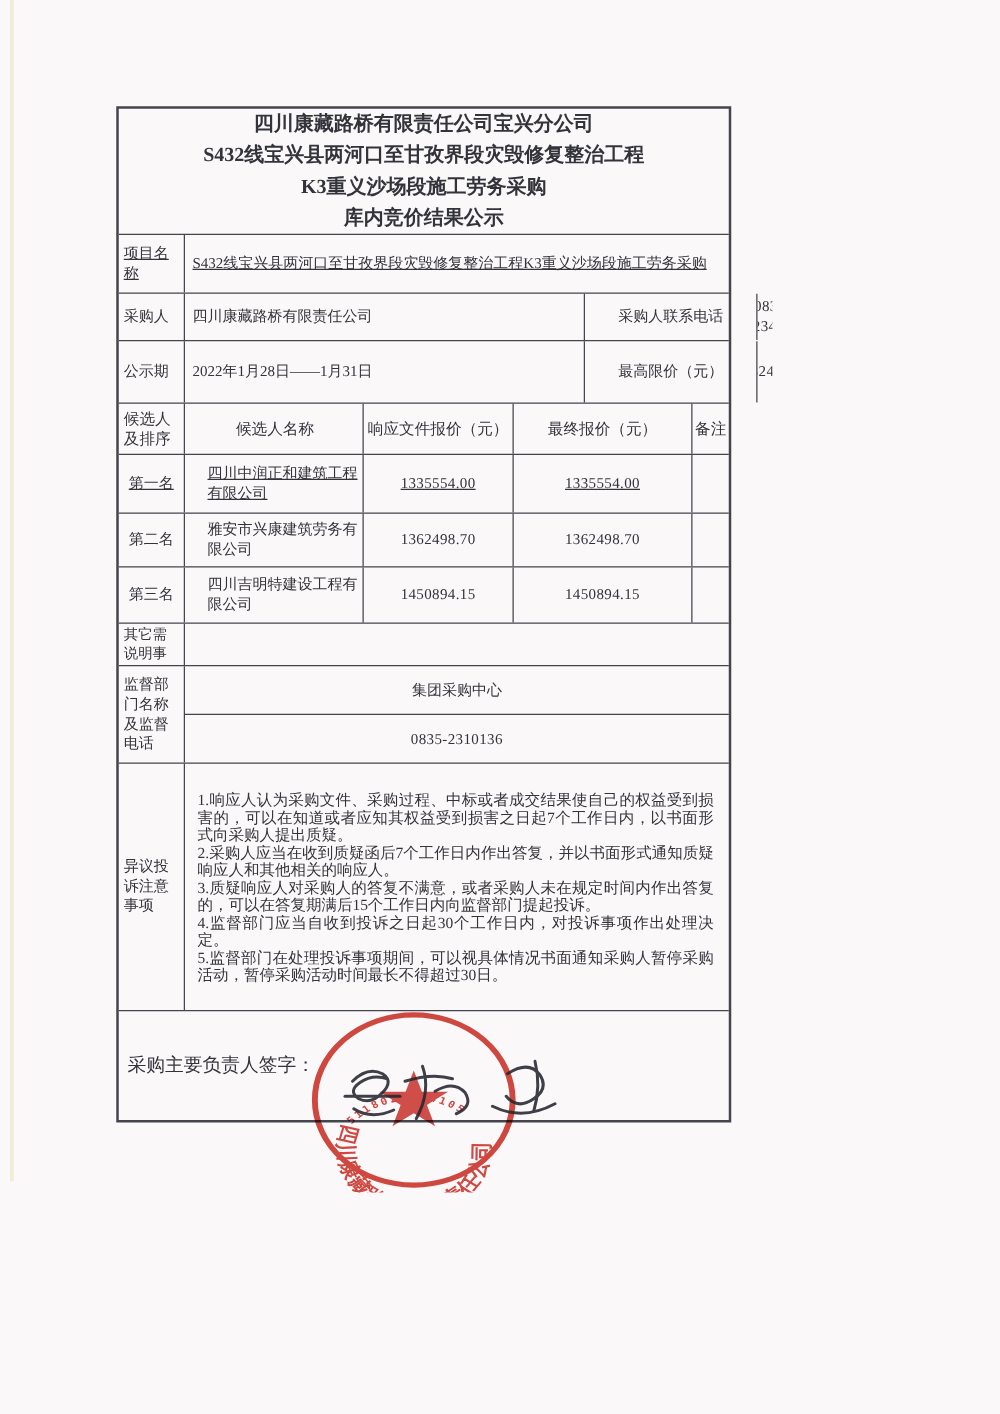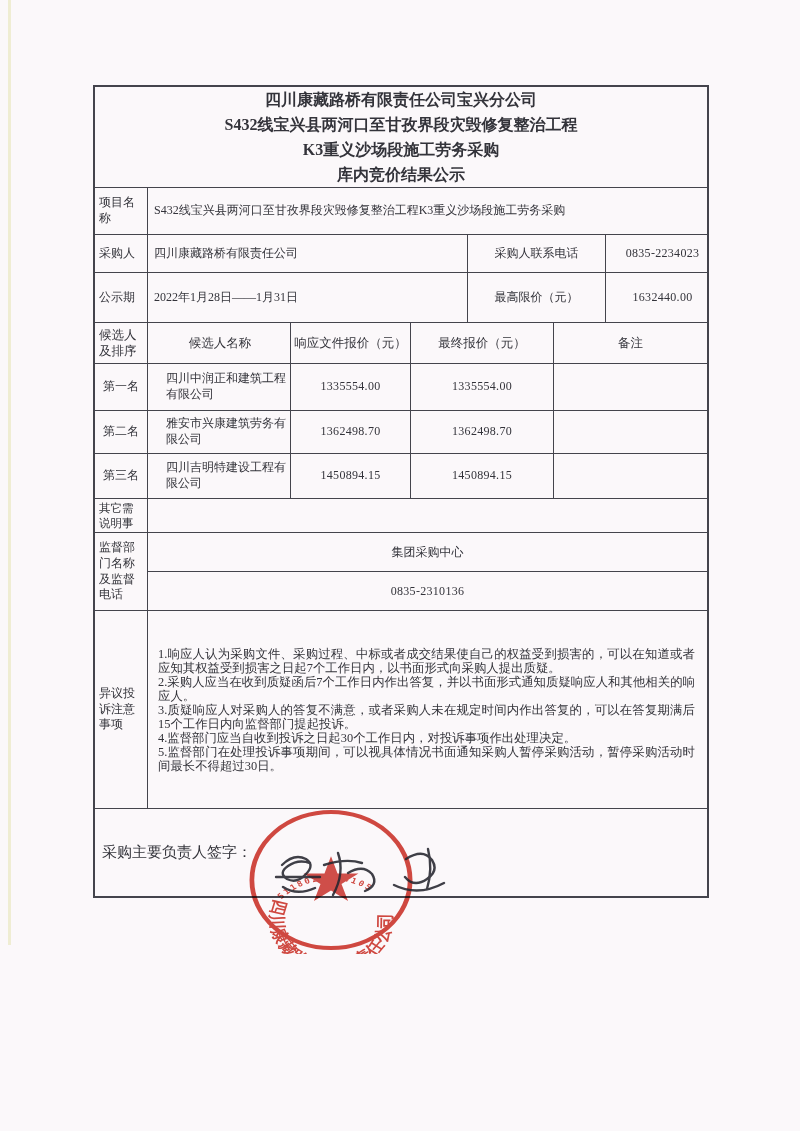--- a/index.html
+++ b/index.html
@@ -8,21 +8,21 @@
     background:#fbf8fa;
     font-family:"Liberation Serif","DejaVu Serif",serif;
     color:#33333a;
     position:relative;
     overflow:hidden;
   }
   .page{position:absolute;inset:0;background:#fbf8fa;}
   .scan-artifact{position:absolute;left:8px;top:0;width:3px;height:945px;background:#eceac9;opacity:.8;}
 
   .doc-table{
-    position:absolute;left:93px;top:85px;width:616px;height:813px;
+    position:absolute;left:93px;top:85px;width:492px;height:813px;
     border:2px solid #44444c;box-sizing:border-box;
     display:flex;flex-direction:column;background:transparent;
   }
   .row{display:flex;border-top:1.5px solid #44444c;box-sizing:border-box;}
   .row:first-child{border-top:none;}
   .cell{
     box-sizing:border-box;border-left:1.5px solid #44444c;
     display:flex;align-items:center;
     font-size:12px;line-height:1.3;overflow:hidden;
   }
@@ -32,21 +32,21 @@
   .center{justify-content:center;text-align:center;}
   .left-pad{padding-left:6px;}
   .num{font-size:12px;letter-spacing:.3px;}
 
   .title-block{
     height:100px;display:flex;flex-direction:column;justify-content:center;
     align-items:center;text-align:center;border-top:none;
   }
   .title-line{font-size:16px;font-weight:bold;line-height:25px;white-space:nowrap;}
 
-  .h47{height:47px;} .h38{height:38px;} .h50{height:50px;} .h41{height:41px;}
+  .h47{height:47px;text-decoration:underline;} .h38{height:38px;} .h50{height:50px;} .h41{height:41px;}
   .h43{height:43px;} .h45{height:45px;} .h34{height:34px;} .h78{height:78px;}
   .h198{height:198px;}
 
   .info-val{width:320px;flex:0 0 320px;padding-left:6px;}
   .info-lab2{width:138px;flex:0 0 138px;justify-content:center;text-align:center;}
   .info-val2{flex:1;justify-content:center;text-align:center;padding-left:12px;}
 
   .cand-name{width:143px;flex:0 0 143px;padding-left:18px;}
   .cand-p1{width:120px;flex:0 0 120px;justify-content:center;text-align:center;}
   .cand-p2{width:143px;flex:0 0 143px;justify-content:center;text-align:center;}

